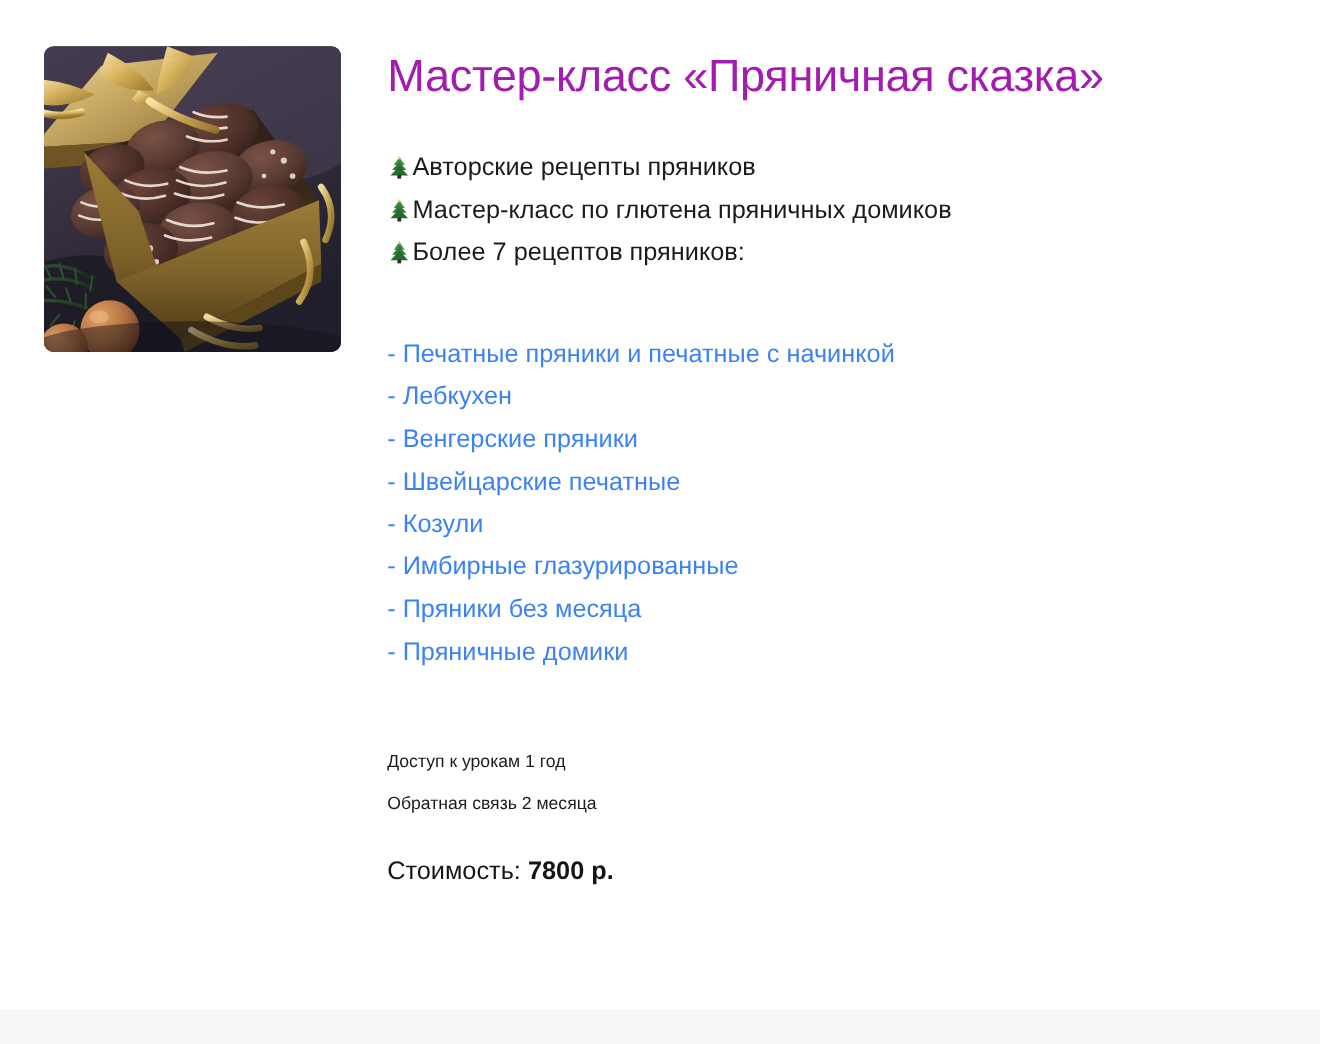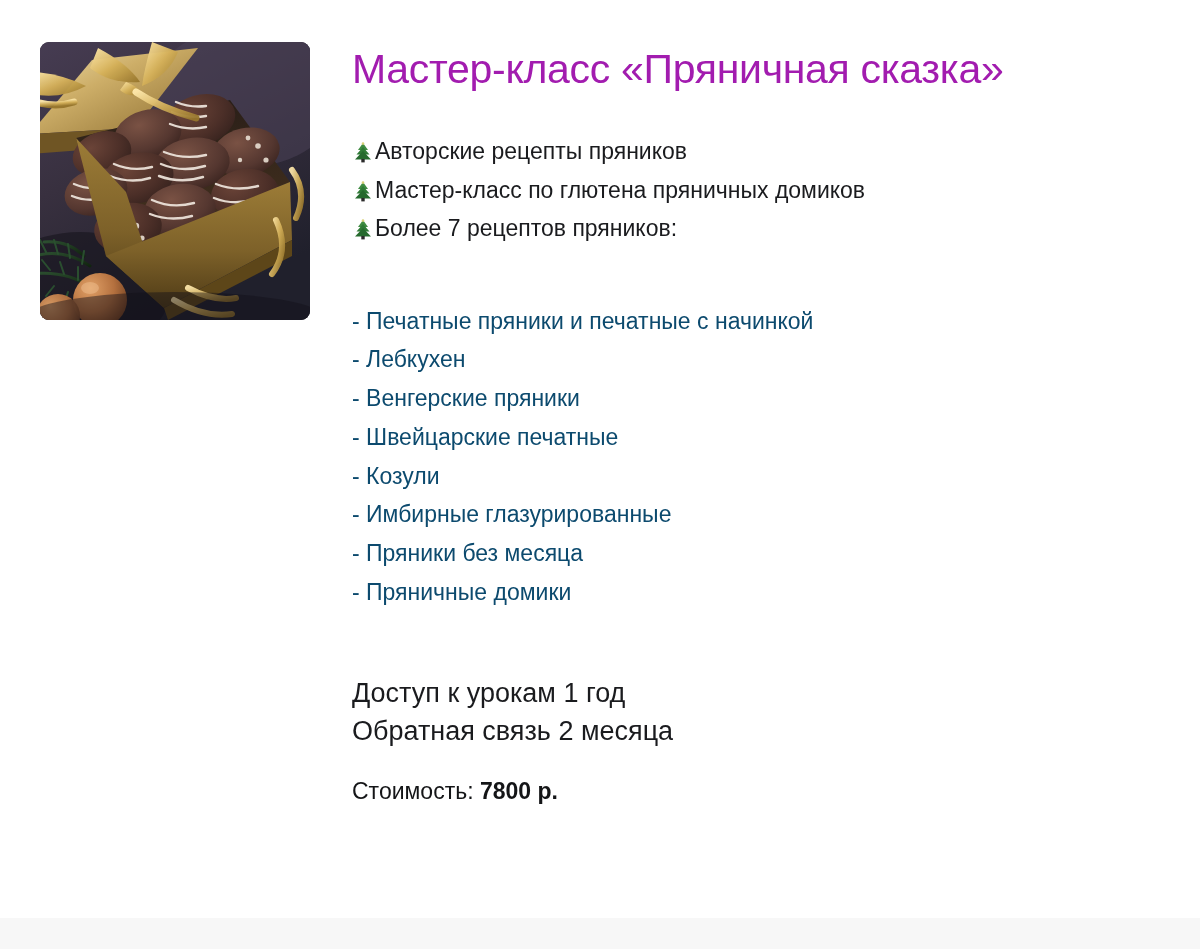--- a/index.html
+++ b/index.html
@@ -103,29 +103,29 @@
   .tree-icon svg { display: block; width: 22px; height: 22px; margin-top: 9px; }
 
   .recipe-list {
     list-style: none;
     margin: 54px 0 0 0;
     padding: 0;
   }
   .recipe-item {
     font-size: 23px;
     line-height: 38.8px;
-    color: #0c4a6e;
+    color: #3b82f6;
     white-space: nowrap;
   }
 
   .terms-block {
     margin-top: 62px;
   }
   .terms-line {
-    font-size: 27px;
+    font-size: 16px;
     line-height: 38.5px;
     color: #1a1b1e;
     white-space: nowrap;
   }
 
   .price-block {
     margin-top: 23px;
     font-size: 23px;
     line-height: 34px;
     color: #141517;

